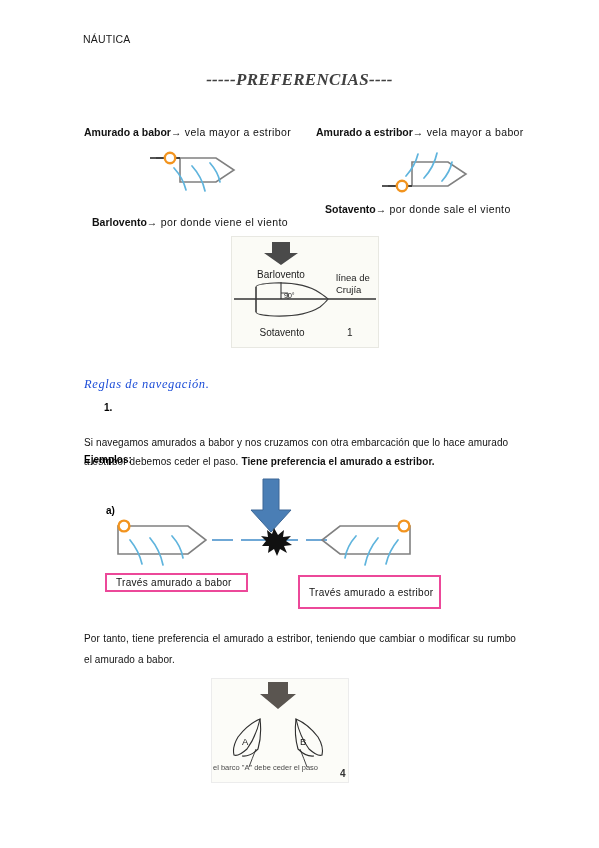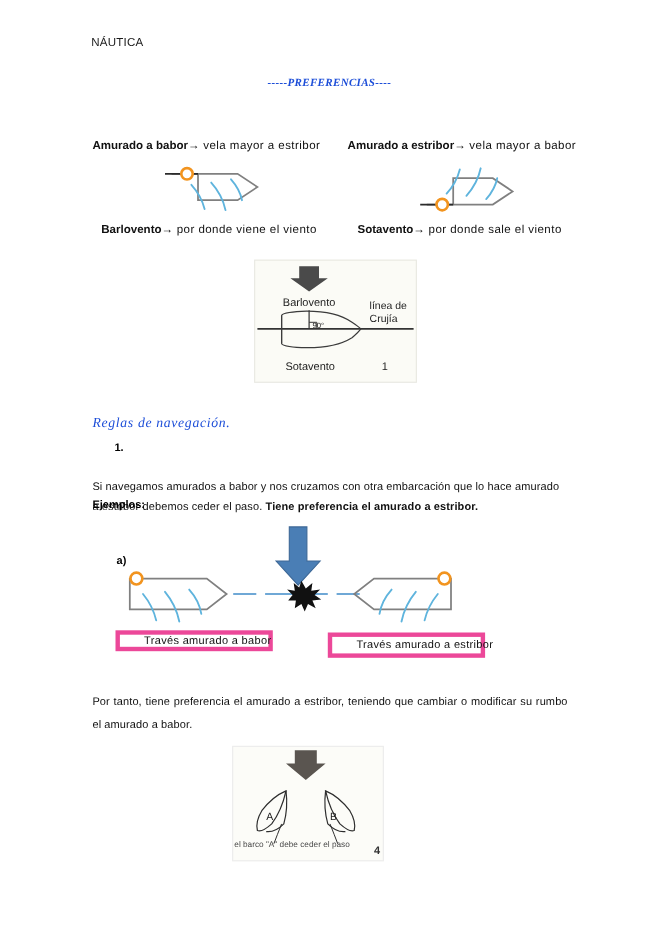--- a/index.html
+++ b/index.html
@@ -31,40 +31,40 @@
     color: #1a1a1a;
   }
   .title-prefs {
     position: absolute;
     left: 0;
     right: 0;
     top: 70px;
     text-align: center;
     font-family: "Liberation Serif", serif;
     font-style: italic;
-    font-size: 10px;
-    font-weight: 700;
-    color: #1d4ed8;
+    font-size: 17px;
+    font-weight: 700;
+    color: #404040;
     letter-spacing: 0.3px;
   }
 
   
   .cap {
     position: absolute;
     font-size: 10.5px;
     white-space: nowrap;
     color: #111111;
   }
   .cap b { font-weight: 700; }
   .cap .rest { font-weight: 400; letter-spacing: 0.4px; }
   .arrowglyph { font-weight: 400; }
 
   .cap-amurado-babor   { left: 84px;  top: 126px; }
   .cap-amurado-estribor{ left: 316px; top: 126px; }
-  .cap-barlovento      { left: 92px;  top: 203px; }
+  .cap-barlovento      { left: 92px;  top: 216px; }
   .cap-sotavento       { left: 325px; top: 203px; }
 
   
   .sketch { position: absolute; }
   .sketch-left  { left: 148px; top: 148px; }
   .sketch-right { left: 380px; top: 148px; }
 
   
   .fig1 {
     position: absolute;
@@ -143,33 +143,33 @@
   
   .bluearrow { position: absolute; }
   .bluearrow-1 { left: 248px; top: 477px; }
 
   
   .scene { position: absolute; left: 84px; top: 518px; }
 
   
   .tbox {
     position: absolute;
-    border: 4px solid #ec4899;
+    border: 2px solid #ec4899;
     background: #ffffff;
     font-size: 10px;
     color: #111111;
     letter-spacing: 0.3px;
     box-sizing: border-box;
     display: flex;
     align-items: center;
-    padding-left: 22px;
+    padding-left: 9px;
     white-space: nowrap;
   }
   .tbox-babor    { left: 105px; top: 573px; width: 143px; height: 19px; }
-  .tbox-estribor { left: 298px; top: 575px; width: 143px; height: 23px; }
+  .tbox-estribor { left: 298px; top: 575px; width: 143px; height: 34px; }
 
   
   .fig4 {
     position: absolute;
     left: 211px;
     top: 678px;
     width: 138px;
     height: 105px;
     background: #fcfcf8;
     border: 1px solid #ececec;

